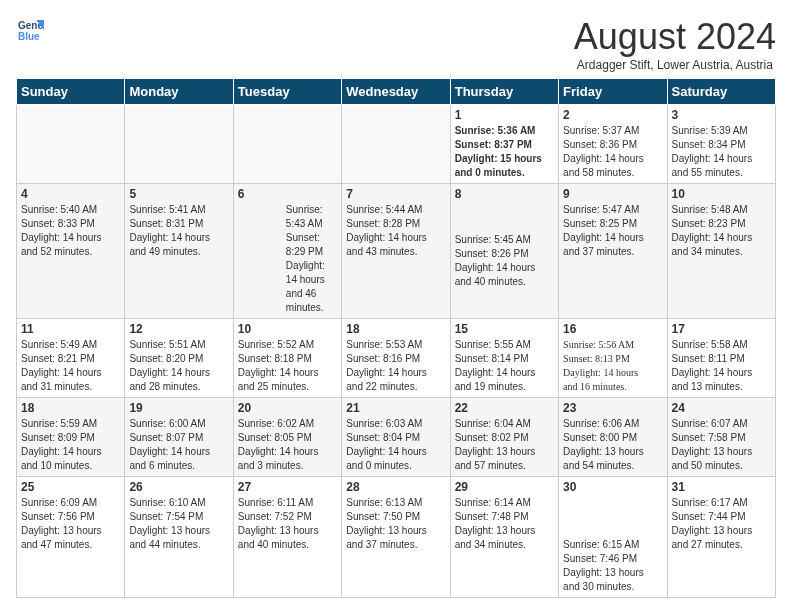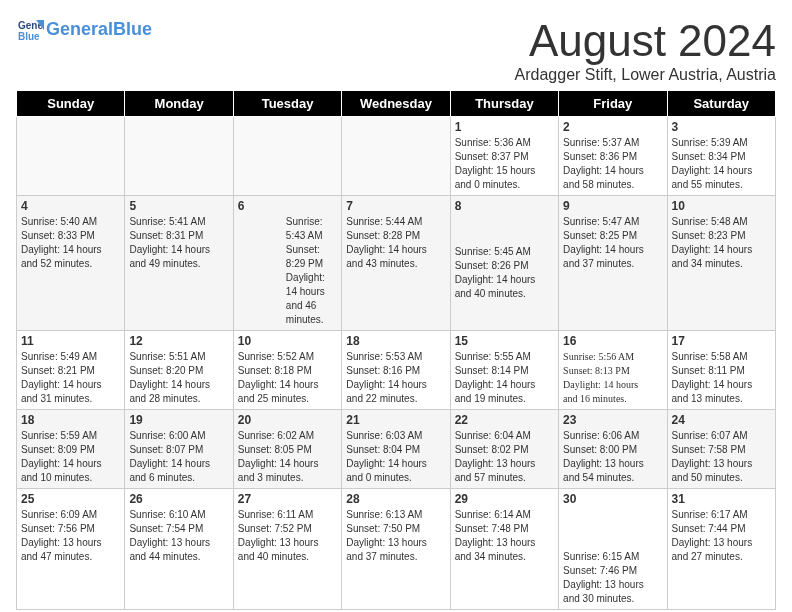--- a/index.html
+++ b/index.html
@@ -31,41 +31,41 @@
     }
     .logo-icon {
       width: 28px;
       height: 28px;
       margin-right: 2px;
     }
     .title-area {
       text-align: right;
     }
     .main-title {
-      font-size: 44px;
+      font-size: 36px;
       color: #333;
       font-weight: normal;
     }
     .subtitle {
-      font-size: 16px;
+      font-size: 12px;
       color: #333;
       text-align: center;
     }
     .calendar {
       width: 100%;
       border-collapse: collapse;
       margin-top: 6px;
     }
     .calendar th {
-      background: #000000;
+      background: #0c4a6e;
       color: #fff;
       font-size: 13px;
       font-weight: bold;
       padding: 5px 4px;
-      text-align: center;
+      text-align: left;
       border: 1px solid #fff;
     }
     .calendar td {
       vertical-align: top;
       border: 1px solid #ccc;
       padding: 3px 4px;
       width: calc(100% / 7);
       min-height: 80px;
       font-size: 10.5px;
       color: #333;
@@ -93,25 +93,20 @@
 <body>
 
 <div class="header-logo">
   <div class="logo-area">
     <svg class="logo-icon" viewBox="0 0 28 28">
       <rect x="0" y="0" width="28" height="28" fill="white"></rect>
       <text x="2" y="13" font-size="10" font-weight="bold" fill="#2a4a7f">General</text>
       <text x="2" y="24" font-size="10" font-weight="bold" fill="#4a90d9">Blue</text>
       <polygon points="20,4 28,4 28,14" fill="#4a90d9"></polygon>
     </svg>
-    <div>
-      <div class="logo-text">
-        <span>General</span><span style="color:#4a90d9">Blue</span>
-      </div>
-    </div>
   </div>
   <div class="title-area">
     <div class="main-title">August 2024</div>
     <div class="subtitle">Ardagger Stift, Lower Austria, Austria</div>
   </div>
 </div>
 
 <table class="calendar">
   <thead>
     <tr>
@@ -125,21 +120,21 @@
       </tr>
   </thead>
   <tbody id="calendar-body">
   <tr>
         <td class="empty-cell"></td>
         <td class="empty-cell"></td>
         <td class="empty-cell"></td>
         <td class="empty-cell"></td>
         <td>
           <span class="day-number">1</span>
-          <div class="day-info" style="white-space: pre-line;">Sunrise: 5:36 AM
+          <div class="day-info" style="white-space: pre-line; font-weight: bold;">Sunrise: 5:36 AM
 Sunset: 8:37 PM
 Daylight: 15 hours
 and 0 minutes.</div>
         </td>
         <td>
           <span class="day-number">2</span>
           <div class="day-info" style="white-space: pre-line;">Sunrise: 5:37 AM
 Sunset: 8:36 PM
 Daylight: 14 hours
 and 58 minutes.</div>

